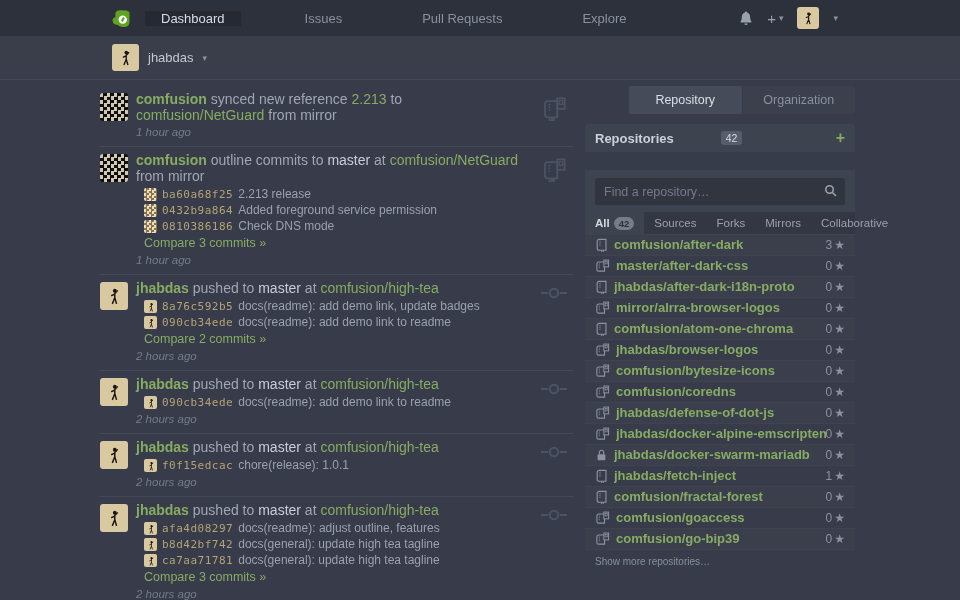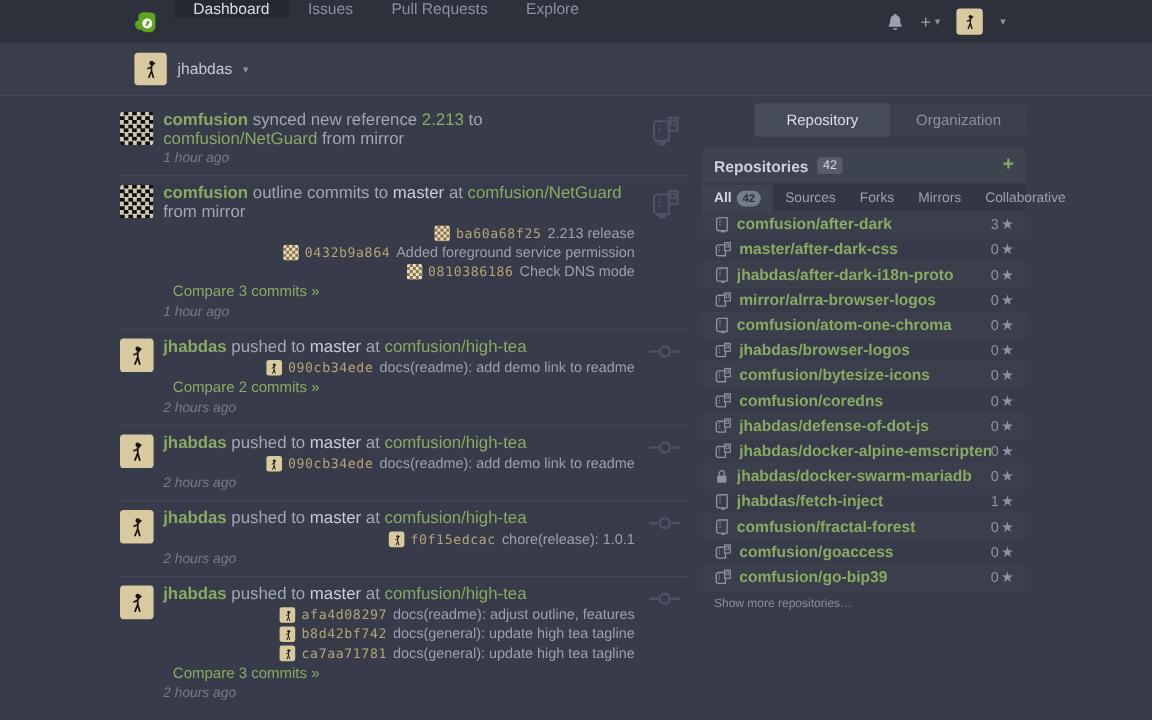--- a/index.html
+++ b/index.html
@@ -9,21 +9,21 @@
     font-family:"Liberation Sans", sans-serif;
     color:#9ea4b0;
     font-size:13px;
   }
   
   .navbar {
     height:36px; background:#2d313c;
     display:flex; align-items:stretch; padding-left:112px;
   }
   .logo { display:flex; align-items:center; margin-right:14px; cursor:pointer; }
-  .nav-items { display:flex; align-items:flex-start; }
+  .nav-items { display:flex; align-items:center;gap:48px; }
   .nav-item {
     display:flex; align-items:center; padding:0 16px;
     color:#8b919e; cursor:pointer; font-size:13px;
   }
   .nav-item.active { background:#262932; color:#d9dce3; }
   .nav-right { margin-left:auto; display:flex; align-items:center; gap:14px; padding-right:122px; }
   .nav-icon { color:#9aa0ad; display:flex; align-items:center; cursor:pointer; }
   .nav-plus { color:#9aa0ad; cursor:pointer; display:flex; align-items:center; gap:3px; font-size:15px; }
   .caret { font-size:9px; color:#8b919e; }
   .nav-avatar {
@@ -60,39 +60,39 @@
     background-color:#d8c9a4;
     background-image:repeating-conic-gradient(#8a7347 0% 25%, #e9dfc4 25% 50%);
     background-size:5px 5px;
   }
   .feed-body { flex:1; margin-left:8px; padding-right:44px; }
   .feed-title { font-size:14px; line-height:16px; color:#a0a6b2; }
   .seg-user, .seg-repo, .seg-ref { color:#87ab63; cursor:pointer; }
   .seg-user { font-weight:bold; }
   .seg-branch { color:#c8cdd8; cursor:pointer; }
   .commit-list { margin:3px 0 0 8px; }
-  .commit-row { display:flex; align-items:center; height:15px; margin:1px 0; font-size:12px; line-height:15px;justify-content:flex-end; }
+  .commit-row { display:flex; align-items:center; height:15px; margin:1px 0; font-size:12px; line-height:15px; }
   .commit-avatar { width:13px; height:13px; border-radius:2px; flex:none; margin-right:5px;
     display:flex; align-items:center; justify-content:center; }
   .commit-sha { font-family:"DejaVu Sans Mono", monospace; font-size:11px; color:#b3a376; letter-spacing:.5px; cursor:pointer; }
   .commit-msg { margin-left:5px; color:#9aa0ac; white-space:nowrap; overflow:hidden; }
   .compare-link { margin:1px 0 0 8px; color:#87ab63; font-size:12.5px; line-height:16px; cursor:pointer; }
   .feed-time { margin-top:3px; font-size:11.5px; font-style:italic; color:#747b8a; line-height:13px; }
   .event-icon { position:absolute; right:6px; top:10px; color:#4c5364; }
   
   .panel { width:270px; margin-left:12px; }
   .panel-tabs { display:flex; gap:1px; margin-bottom:10px;padding-left:44px; }
   .panel-tab {
     flex:1; height:28px; display:flex; align-items:center; justify-content:center;
     background:#3b404c; color:#8a909d; font-size:12.5px; cursor:pointer; border-radius:2px;
   }
   .panel-tab.active { background:#454b59; color:#dcdfe5; }
   .box-header {
     background:#3e4350; height:28px; display:flex; align-items:center;
-    padding:0 10px; border-radius:3px 3px 0 0; margin-bottom:2px;
+    padding:0 10px; border-radius:3px 3px 0 0; margin-bottom:18px;gap:40px;
   }
   .box-title { color:#ccd0d8; font-size:13px; font-weight:bold; }
   .count-badge {
     background:#575d6b; color:#d8dbe1; font-size:10.5px; border-radius:3px;
     padding:1px 5px; margin-left:7px;
   }
   .plus-btn { margin-left:auto; color:#87ab63; font-size:16px; font-weight:bold; cursor:pointer; line-height:1; }
   .search-strip { background:#3e4350; padding:8px 10px 7px; position:relative; }
   .search-input {
     width:100%; height:27px; background:#31353f; border:none; border-radius:3px;
@@ -228,20 +228,30 @@
         <div class="feed-body">
           <div class="feed-title"><span class="seg-user">jhabdas</span><span class="seg-plain"> pushed to </span><span class="seg-branch">master</span><span class="seg-plain"> at </span><span class="seg-repo">comfusion/high-tea</span></div>
           <div class="commit-list">
             <div class="commit-row">
               <span class="commit-avatar av-tan">
                 <svg width="10" height="10" viewBox="0 0 16 16">
                   <circle cx="8.7" cy="3.3" r="1.7" fill="#191613"></circle>
                   <path d="M8.7 5 v4.6 M8.7 6.4 l-3.2 1.4 M8.7 5.8 l2.6-2.8 M8.7 9.6 l-2.2 5.4 M8.7 9.6 l1.6 5.4" stroke="#191613" stroke-width="1.3" fill="none"></path>
                 </svg>
               </span>
+              <span class="commit-sha">8a76c592b5</span>
+              <span class="commit-msg">docs(readme): add demo link, update badges</span>
+            </div>
+            <div class="commit-row">
+              <span class="commit-avatar av-tan">
+                <svg width="10" height="10" viewBox="0 0 16 16">
+                  <circle cx="8.7" cy="3.3" r="1.7" fill="#191613"></circle>
+                  <path d="M8.7 5 v4.6 M8.7 6.4 l-3.2 1.4 M8.7 5.8 l2.6-2.8 M8.7 9.6 l-2.2 5.4 M8.7 9.6 l1.6 5.4" stroke="#191613" stroke-width="1.3" fill="none"></path>
+                </svg>
+              </span>
               <span class="commit-sha">090cb34ede</span>
               <span class="commit-msg">docs(readme): add demo link to readme</span>
             </div>
           </div>
           <div class="compare-link">Compare 2 commits »</div>
           <div class="feed-time">2 hours ago</div>
         </div>
         <span class="event-icon"><svg width="26" height="16" viewBox="0 0 26 16" fill="none" stroke="currentColor" stroke-width="2">
             <circle cx="13" cy="8" r="4.2"></circle>
             <line x1="0" y1="8" x2="7.2" y2="8"></line>
@@ -362,20 +372,29 @@
     <div class="panel-tabs" id="panel-tabs">
         <div class="panel-tab active">Repository</div>
         <div class="panel-tab">Organization</div>
       </div>
     <div class="box">
       <div class="box-header">
         <span class="box-title">Repositories</span>
         <span class="count-badge">42</span>
         <span class="plus-btn">+</span>
       </div>
+      <div class="search-strip">
+        <input class="search-input" placeholder="Find a repository…" style="">
+        <span class="search-icon">
+          <svg width="13" height="13" viewBox="0 0 16 16" fill="none" stroke="currentColor" stroke-width="2">
+            <circle cx="6.8" cy="6.8" r="4.6"></circle>
+              <line x1="10.4" y1="10.4" x2="14.6" y2="14.6"></line>
+          </svg>
+        </span>
+      </div>
       <div class="filter-tabs" id="filter-tabs">
           <div class="filter-tab active">
             <span>All</span>
             <span class="filter-badge">42</span>
           </div>
           <div class="filter-tab">
             <span>Sources</span>
           </div>
           <div class="filter-tab">
             <span>Forks</span>

